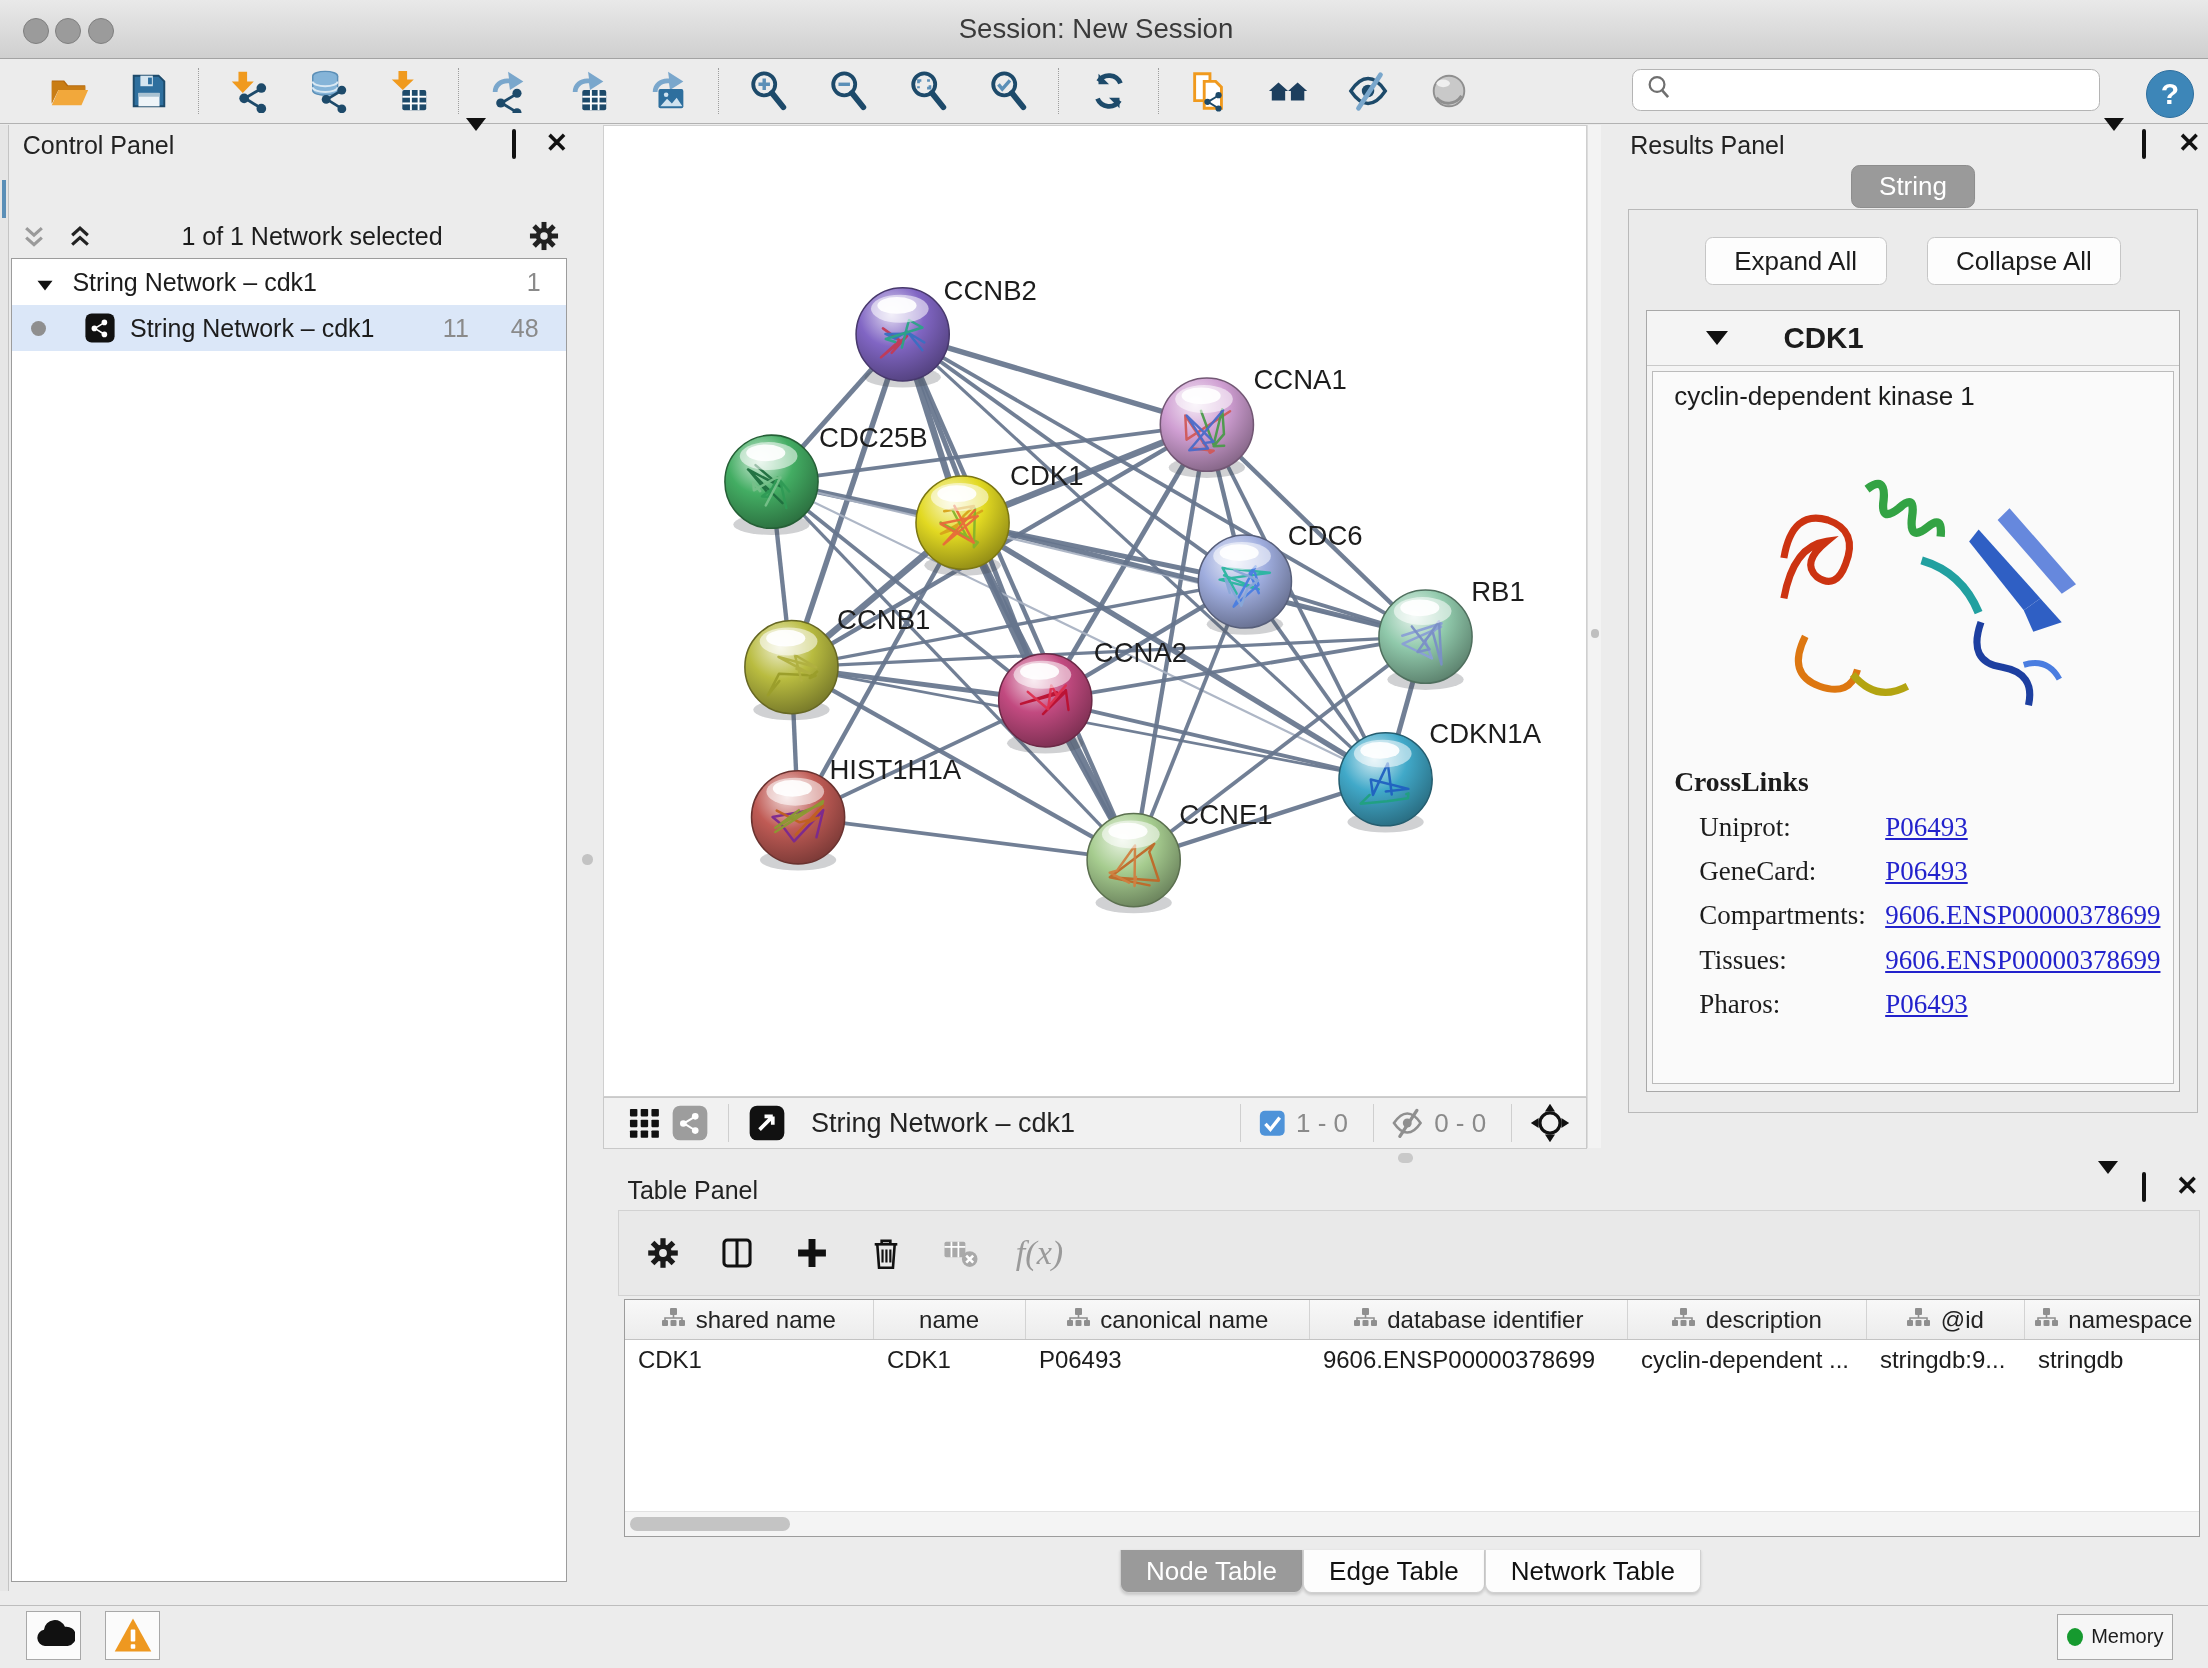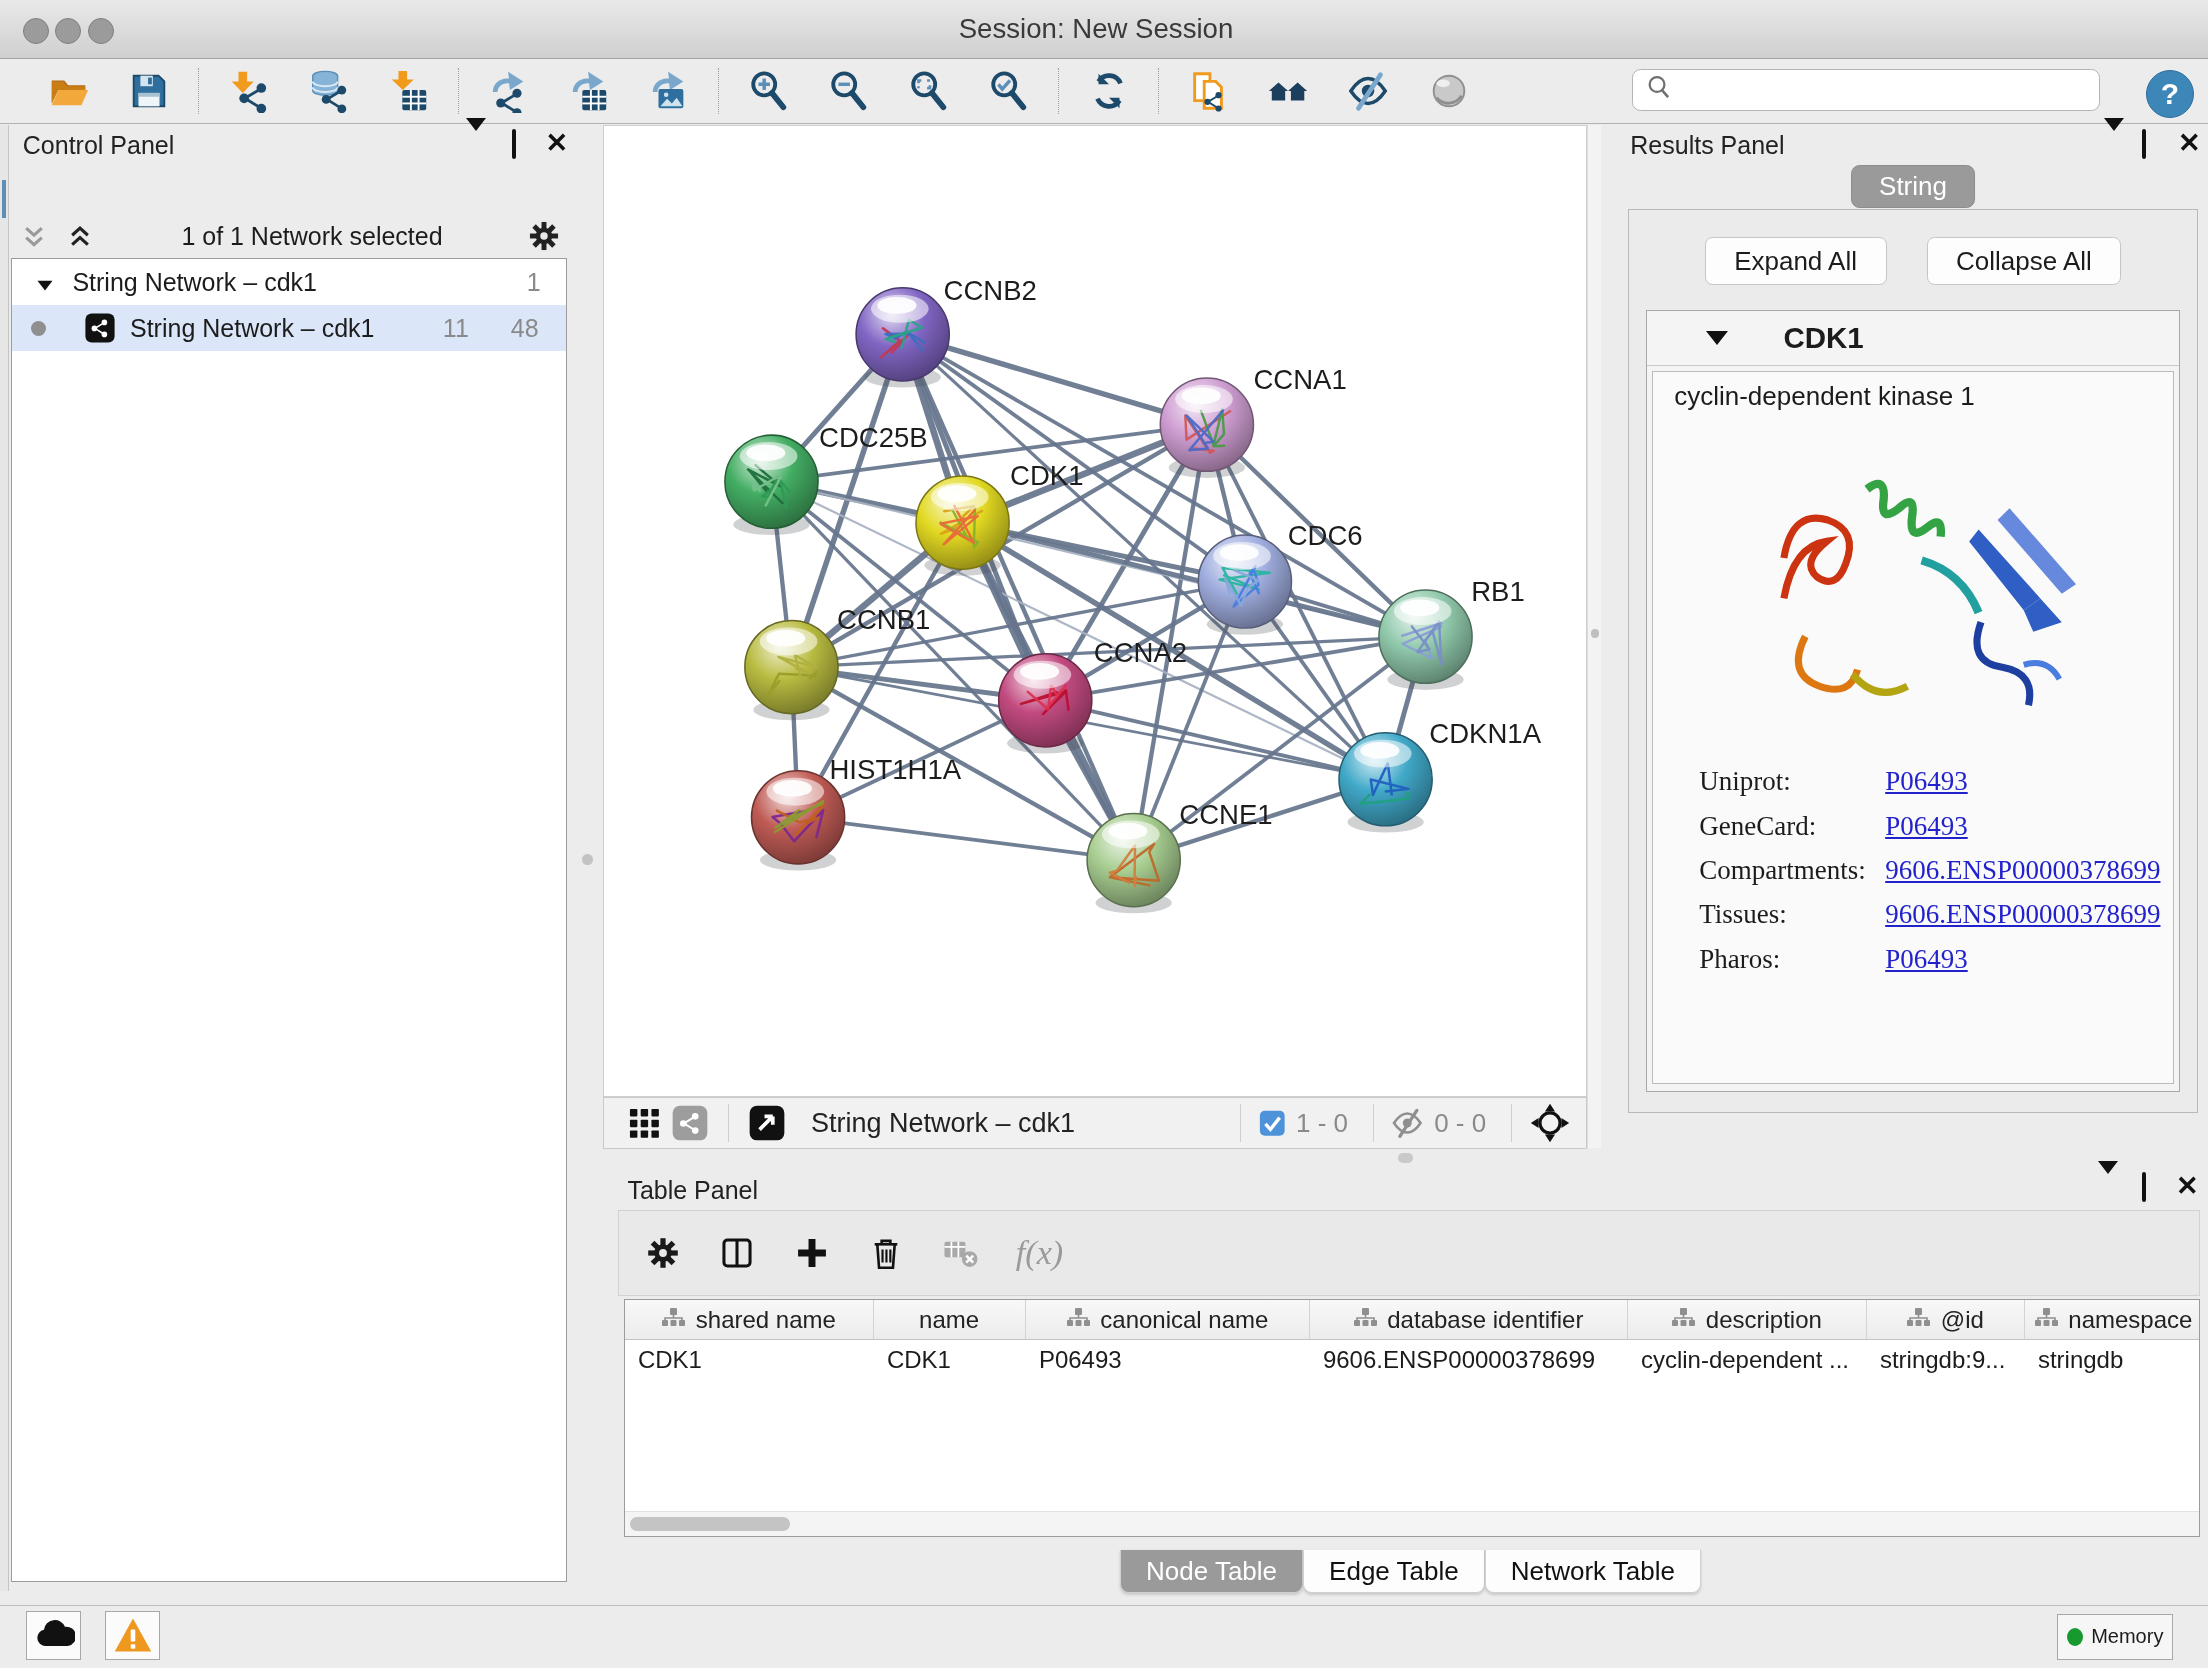--- a/index.html
+++ b/index.html
@@ -695,20 +695,21 @@
           <path d="M100 214 q20 24 46 10" stroke="#b3a411" stroke-width="6" fill="none"></path>
           <path d="M112 58 q16-12 14 9 q-3 20 13 7 q14-13 11 7 q-3 22 13 9 q13-11 11 8" stroke="#33a344" stroke-width="7" fill="none"></path>
           <path d="M158 118 q34 10 48 44" stroke="#22a0a0" stroke-width="7" fill="none"></path>
           <polygon points="206,92 258,150 244,160 198,102" fill="#2f5fc4"></polygon>
           <polygon points="258,150 276,170 252,178 244,160" fill="#2f5fc4"></polygon>
           <polygon points="232,74 288,138 276,146 222,84" fill="#6688dd"></polygon>
           <path d="M208 170 q-12 34 18 38 q28 5 22 32" stroke="#1d3fa0" stroke-width="6" fill="none"></path>
           <path d="M244 206 q20-6 30 12" stroke="#4a7de0" stroke-width="5" fill="none"></path>
         </svg>
         <div id="crosslinks">
+          <div id="cl-title">CrossLinks</div>
           <div id="crosslink-rows">
               <div class="cl-row">
                 <span class="cl-label">Uniprot:</span>
                 <a class="cl-value">P06493</a>
               </div>
               <div class="cl-row">
                 <span class="cl-label">GeneCard:</span>
                 <a class="cl-value">P06493</a>
               </div>
               <div class="cl-row">

